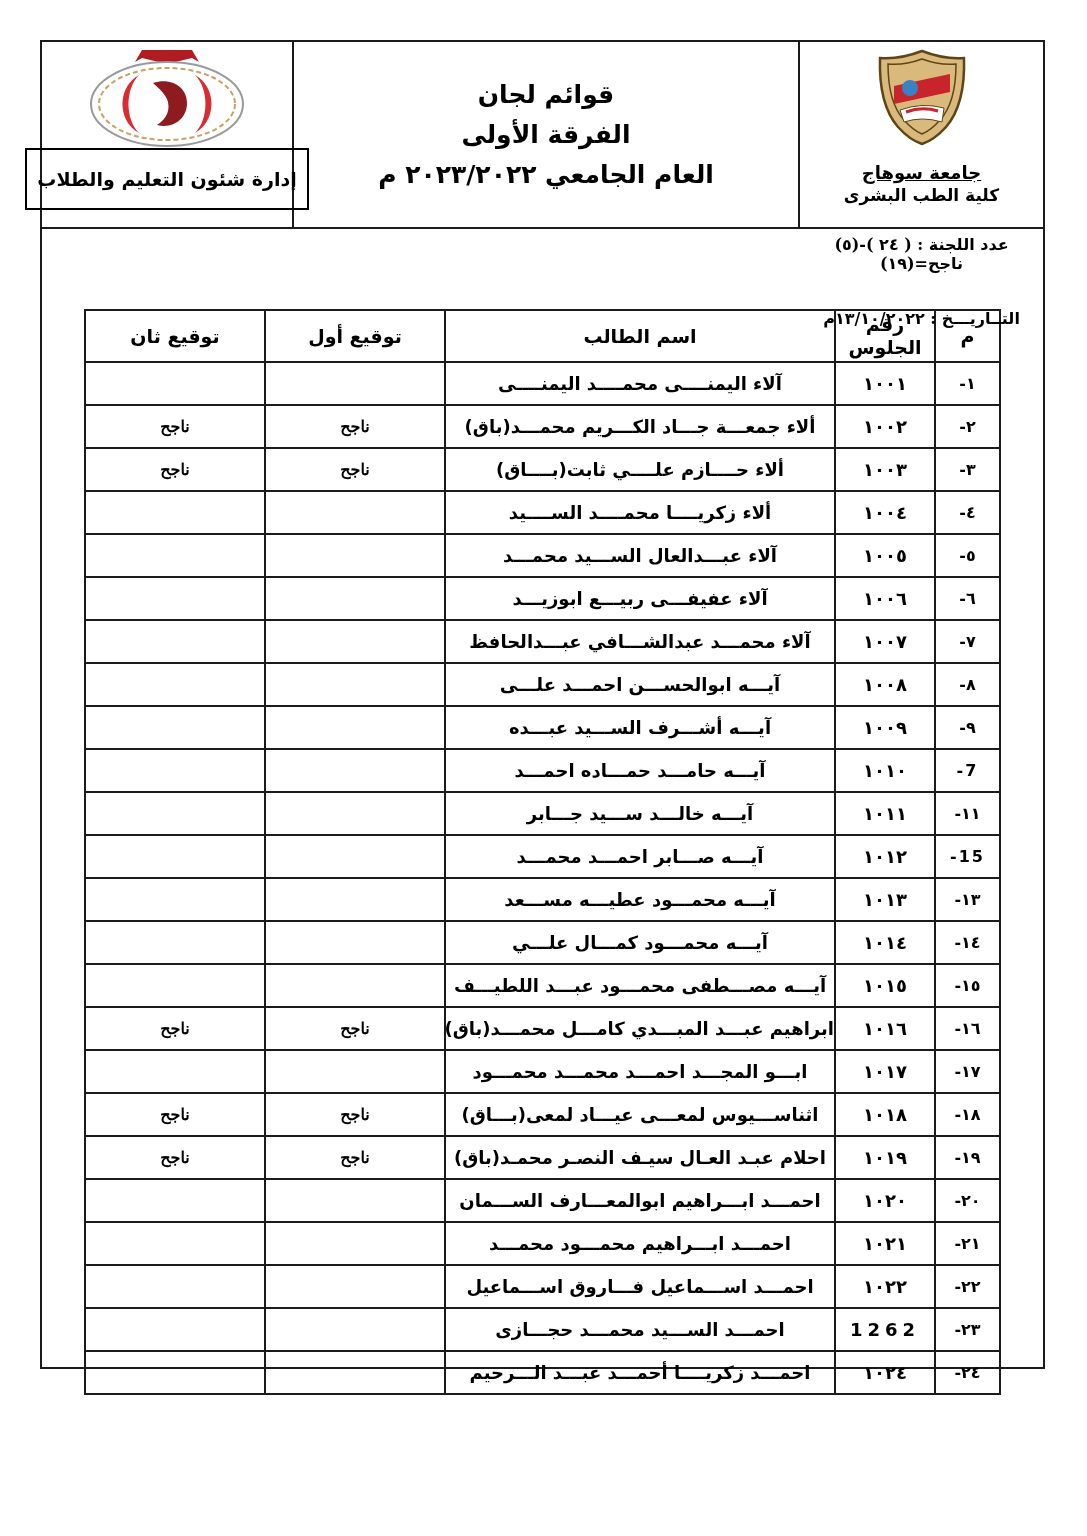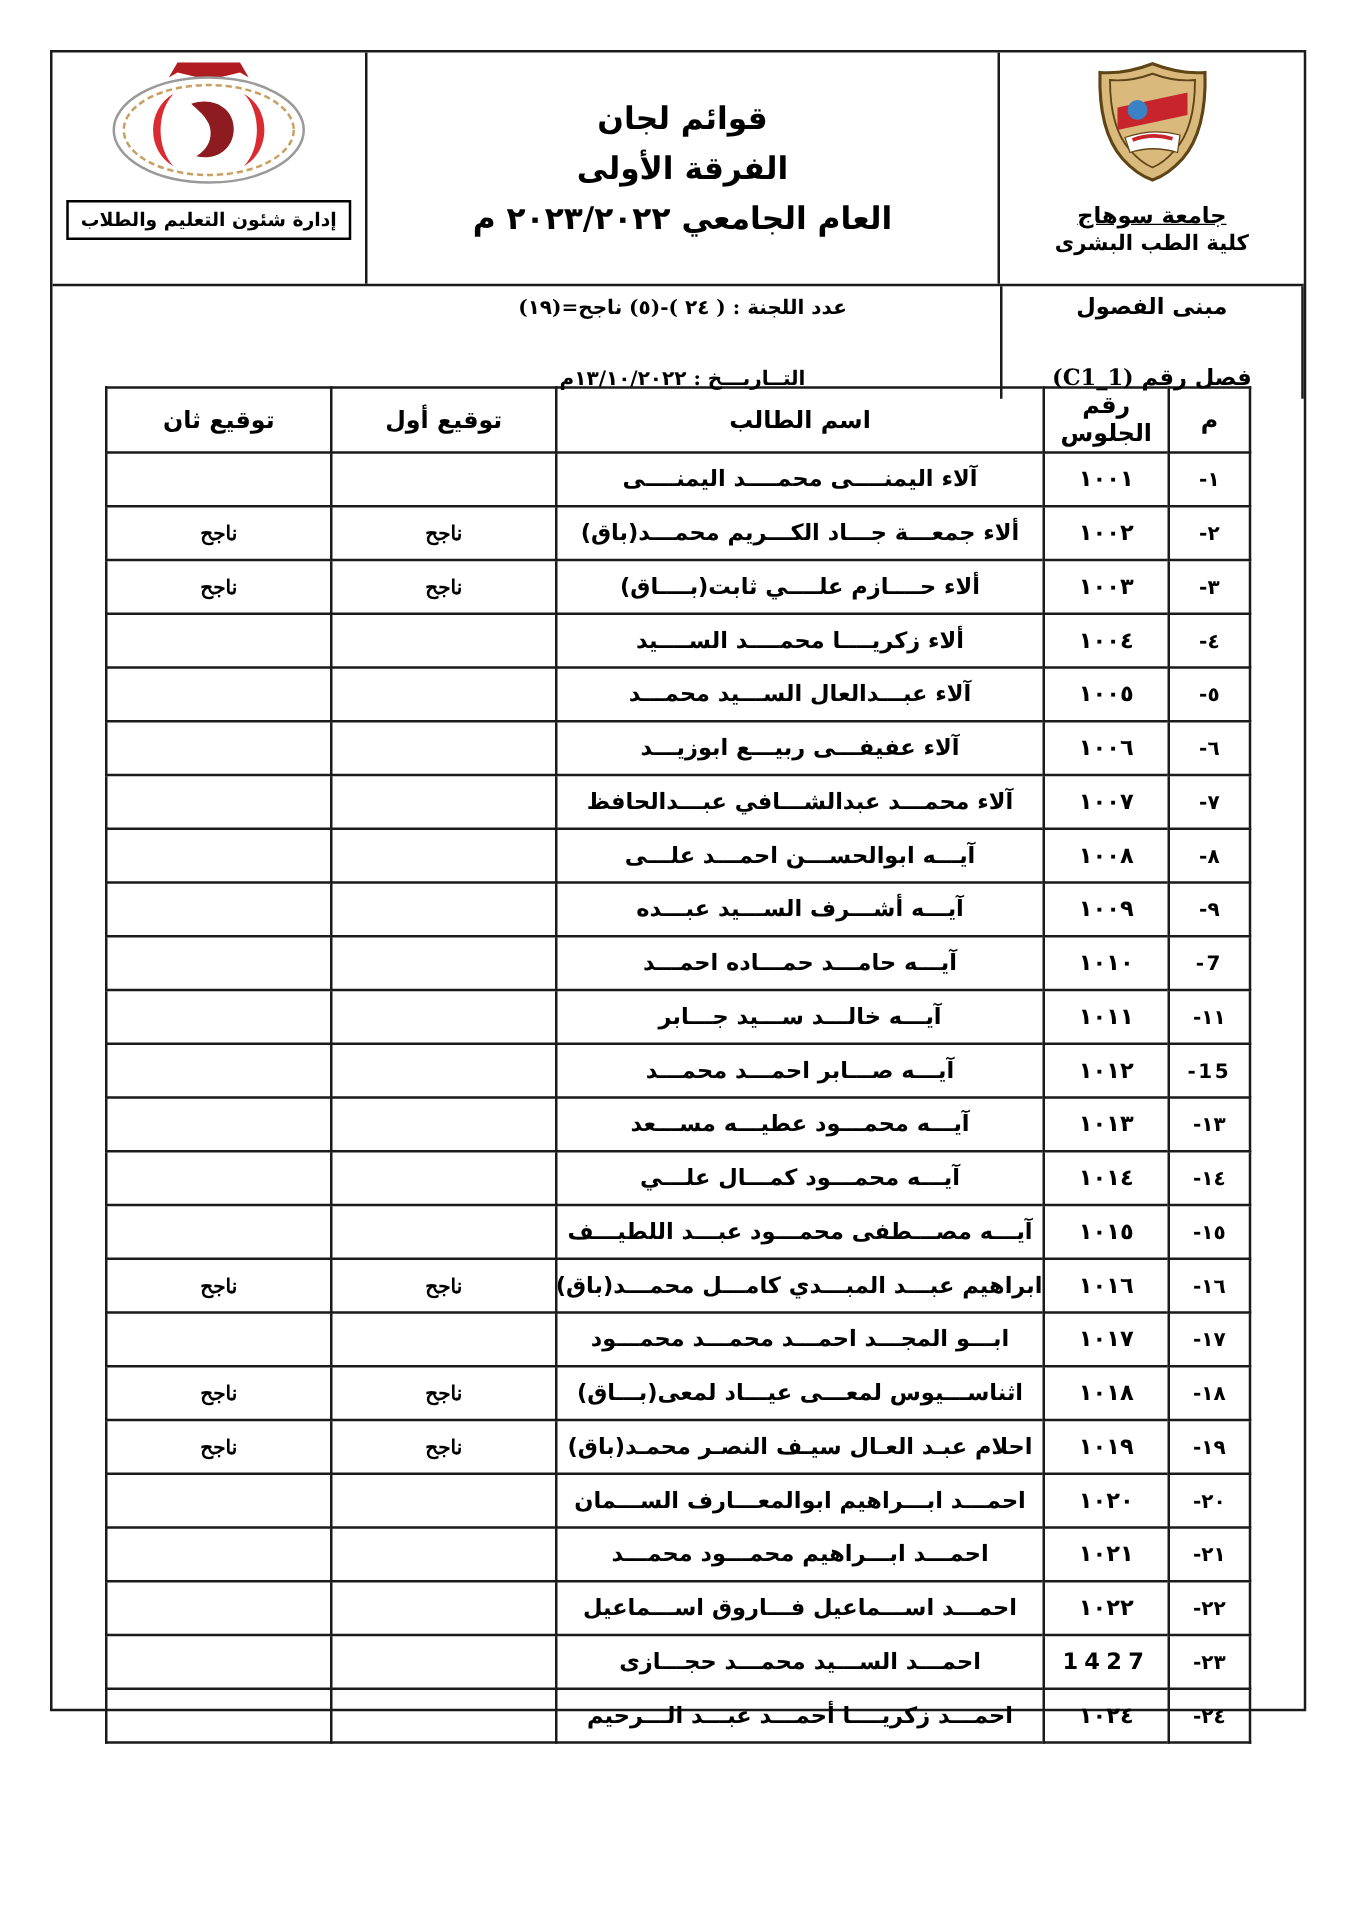--- a/index.html
+++ b/index.html
@@ -19,22 +19,22 @@
   }
   .hcol{display:flex;flex-direction:column;align-items:center;padding-top:6px;}
   .hcol-center{
     border-left:2px solid #1b1b1b;border-right:2px solid #1b1b1b;
     justify-content:center;gap:9px;padding-top:0;
   }
   .uni-name{font-size:18px;font-weight:bold;line-height:1.25;margin-top:16px;text-decoration:underline;}
   .uni-fac{font-size:17px;font-weight:bold;line-height:1.25;}
   .title-line{font-size:25px;font-weight:bold;text-align:center;line-height:1.25;}
   .dept-box{
-    border:2px solid #000;padding:5px 10px;font-size:15px;font-weight:bold;
-    margin-top:12px;white-space:nowrap;
+    border:2px solid #000;padding:18px 10px;font-size:19px;font-weight:bold;
+    white-space:nowrap;
   }
   
   .info-grid{display:grid;grid-template-columns:243px 1fr 250px;height:75px;}
   .icol{
     display:flex;flex-direction:column;justify-content:space-around;
     padding:6px 10px;font-size:18px;font-weight:bold;
     font-family:"DejaVu Serif","DejaVu Sans",sans-serif;
     gap:36px;
   }
   .icol-center{
@@ -95,24 +95,20 @@
           <ellipse cx="80" cy="56" rx="68" ry="36" fill="none" stroke="#c9a063" stroke-width="2" stroke-dasharray="5 3"></ellipse>
           <path d="M52 27 C30 39 30 73 52 85 C38 71 38 41 52 27 Z" fill="#d92b31"></path>
           <path d="M108 27 C130 39 130 73 108 85 C122 71 122 41 108 27 Z" fill="#d92b31"></path>
           <path d="M66 35 C84 29 100 39 100 55 C100 71 86 81 70 77 C80 71 84 61 80 51 C76 43 70 39 66 35 Z" fill="#8e1b1f"></path>
         </svg>
         <div class="dept-box">إدارة شئون التعليم والطلاب</div>
       </div>
     </div>
 
     <div class="info-grid">
-      <div class="icol icol-center">
-        <div>مبنى الفصول</div>
-        <div>فصل رقم ‎(C1_1)‎</div>
-      </div>
       <div class="icol icol-left">
         <div>عدد اللجنة : ( ٢٤ )-(٥) ناجح=(١٩)</div>
         <div>التــاريـــخ : ١٣/١٠/٢٠٢٢م</div>
       </div>
     </div>
 
     <table class="main-table">
       <colgroup>
         <col style="width:65px">
         <col style="width:100px">
@@ -279,21 +275,21 @@
   </tr>
           <tr>
     <td class="c-index">٢٢-</td>
     <td class="c-seat">١٠٢٢</td>
     <td class="c-name">احمـــد اســـماعيل فـــاروق اســـماعيل</td>
     <td class="c-sig"></td>
     <td class="c-sig"></td>
   </tr>
           <tr>
     <td class="c-index">٢٣-</td>
-    <td class="c-seat">1427</td>
+    <td class="c-seat">1262</td>
     <td class="c-name">احمـــد الســـيد محمـــد حجـــازى</td>
     <td class="c-sig"></td>
     <td class="c-sig"></td>
   </tr>
           <tr>
     <td class="c-index">٢٤-</td>
     <td class="c-seat">١٠٢٤</td>
     <td class="c-name">احمـــد زكريــــا أحمـــد عبـــد الـــرحيم</td>
     <td class="c-sig"></td>
     <td class="c-sig"></td>

